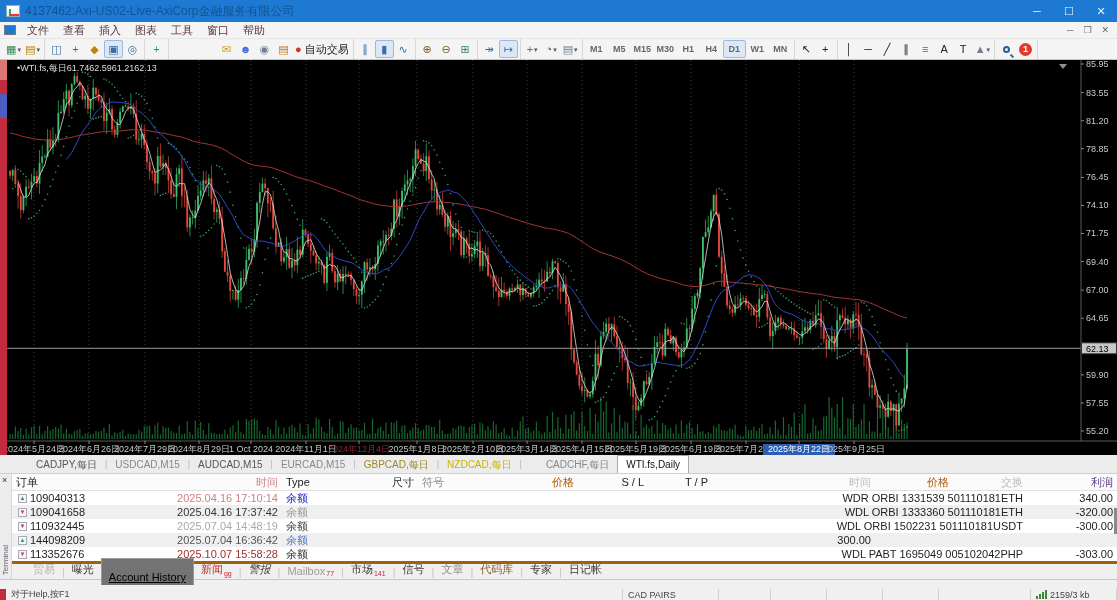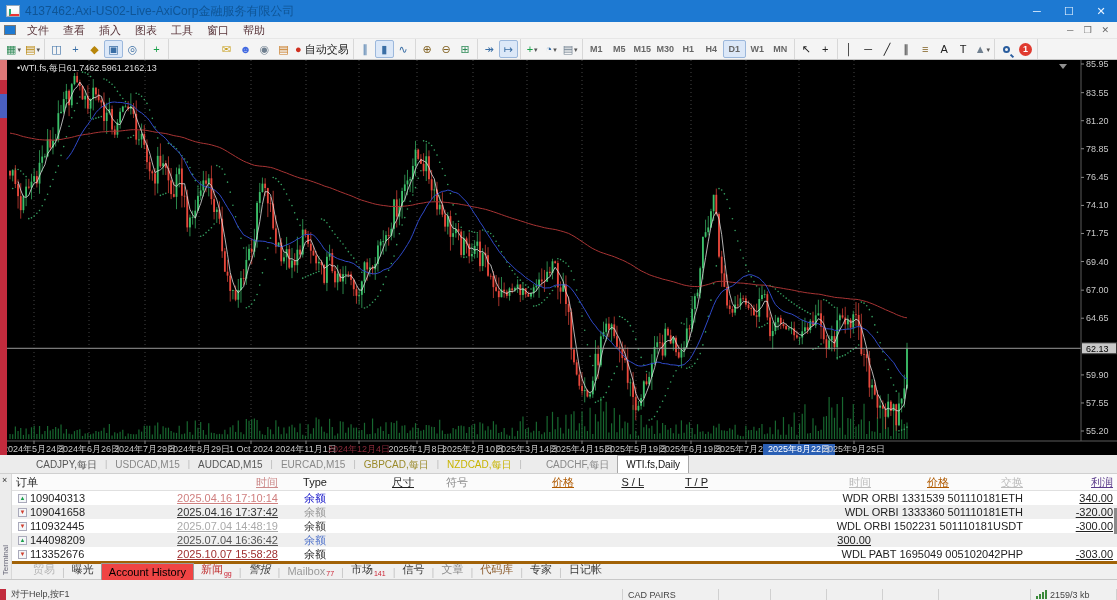--- a/index.html
+++ b/index.html
@@ -44,29 +44,29 @@
   .bottom-area{display:flex;background:#fff;}
   .t-side{width:12px;background:#ececec;border-right:1px solid #d8d8d8;position:relative;flex:none;}
   .t-side .closex{position:absolute;top:1px;left:2px;font-size:9px;color:#333;}
   .t-side .vlabel{position:absolute;bottom:4px;left:1px;font-size:8px;color:#667;writing-mode:vertical-rl;transform:rotate(180deg);}
   .t-main{flex:1;min-width:0;position:relative;}
   .orders{font-size:11px;color:#222;}
   .orow{display:grid;grid-template-columns:100px 170px 66px 70px 78px 82px 70px 64px 163px 78px 74px 90px;align-items:center;height:14px;line-height:14px;}
   .orow.head{height:17px;line-height:17px;background:#fbfbfb;border-bottom:1px solid #e0e0e0;color:#222;}
   .orow.head .hc{padding:0 4px;white-space:nowrap;overflow:hidden;}
   .oc{padding:0 4px;white-space:nowrap;overflow:hidden;}
-  .r{text-align:right;text-decoration:underline;} .c{text-align:center;}
+  .r{text-align:right;} .c{text-align:left;}
   .oid{display:flex;align-items:center;gap:3px;padding-left:6px;}
   .dirbox{width:9px;height:9px;border:1px solid #aab;display:inline-flex;align-items:center;justify-content:center;font-size:6px;background:#f4f6f8;}
   .cmt{grid-column:9/12;text-align:right;padding-right:4px;}
   .vscroll{position:absolute;right:0;top:34px;width:3px;height:26px;background:#8a8a8a;}
   
   .btabs{height:18px;background:#f0f0f0;border-top:3px solid #a16207;display:flex;align-items:center;padding-left:14px;font-size:11px;}
   .btab{padding:1px 7px 2px;display:flex;align-items:flex-end;height:15px;}
-  .btab.active{background:#ef4444;border:1px solid #9a9a9a;border-bottom:none;height:17px;color:#000;}
+  .btab.active{background:#737373;border:1px solid #9a9a9a;border-bottom:none;height:27px;color:#000;text-decoration:underline;}
   .btab sup{font-size:7px;color:#c23;margin-left:1px;}
   .btab-sep{color:#c6c6c6;align-self:center;}
   
   .statusbar{height:30px;background:#f0f0f0;border-top:1px solid #c8c8c8;display:flex;align-items:center;font-size:9px;color:#444;}
   .scell{border-right:1px solid #d0d0d0;height:12px;display:flex;align-items:center;padding:0 5px;white-space:nowrap;}
   .scell.first{flex:1;}
   .sred{width:6px;height:12px;background:#c22b3d;flex:none;}
   .bars{display:inline-flex;align-items:flex-end;gap:1px;margin-right:3px;}
   .bars i{display:block;width:2px;background:#3a8a3a;}
   .blackstrip{height:9px;background:#0b0b0b;}

